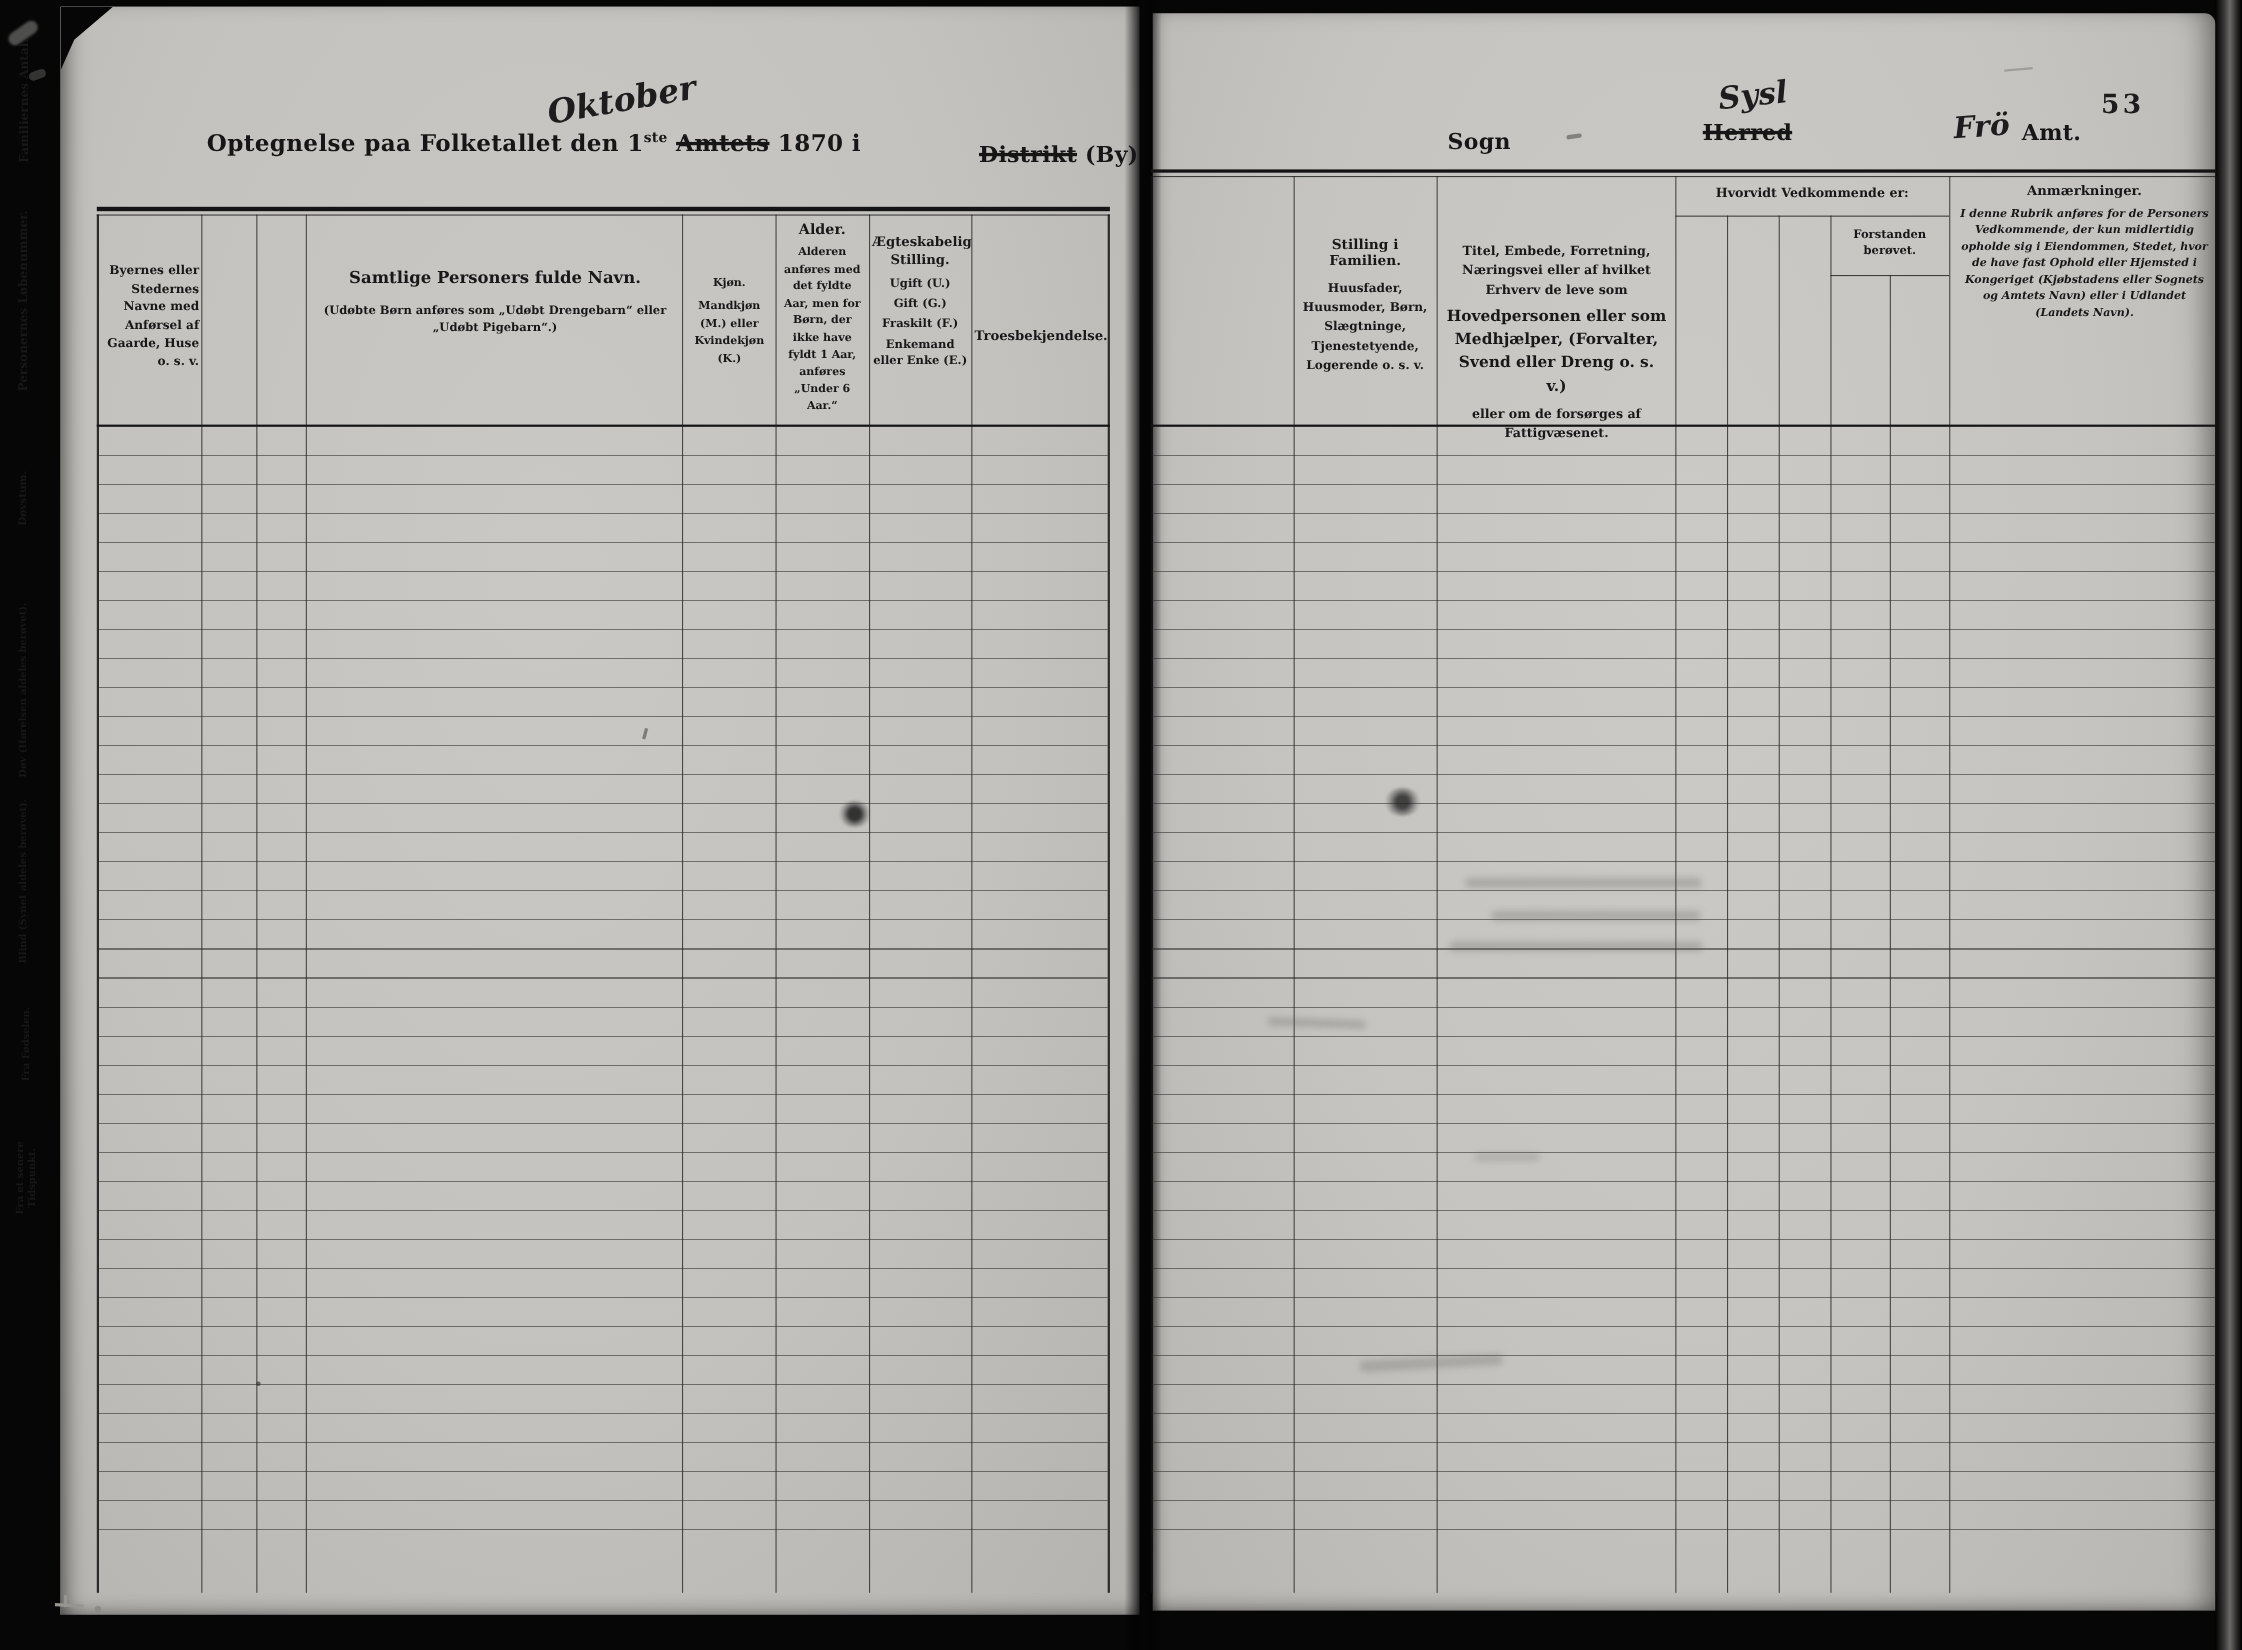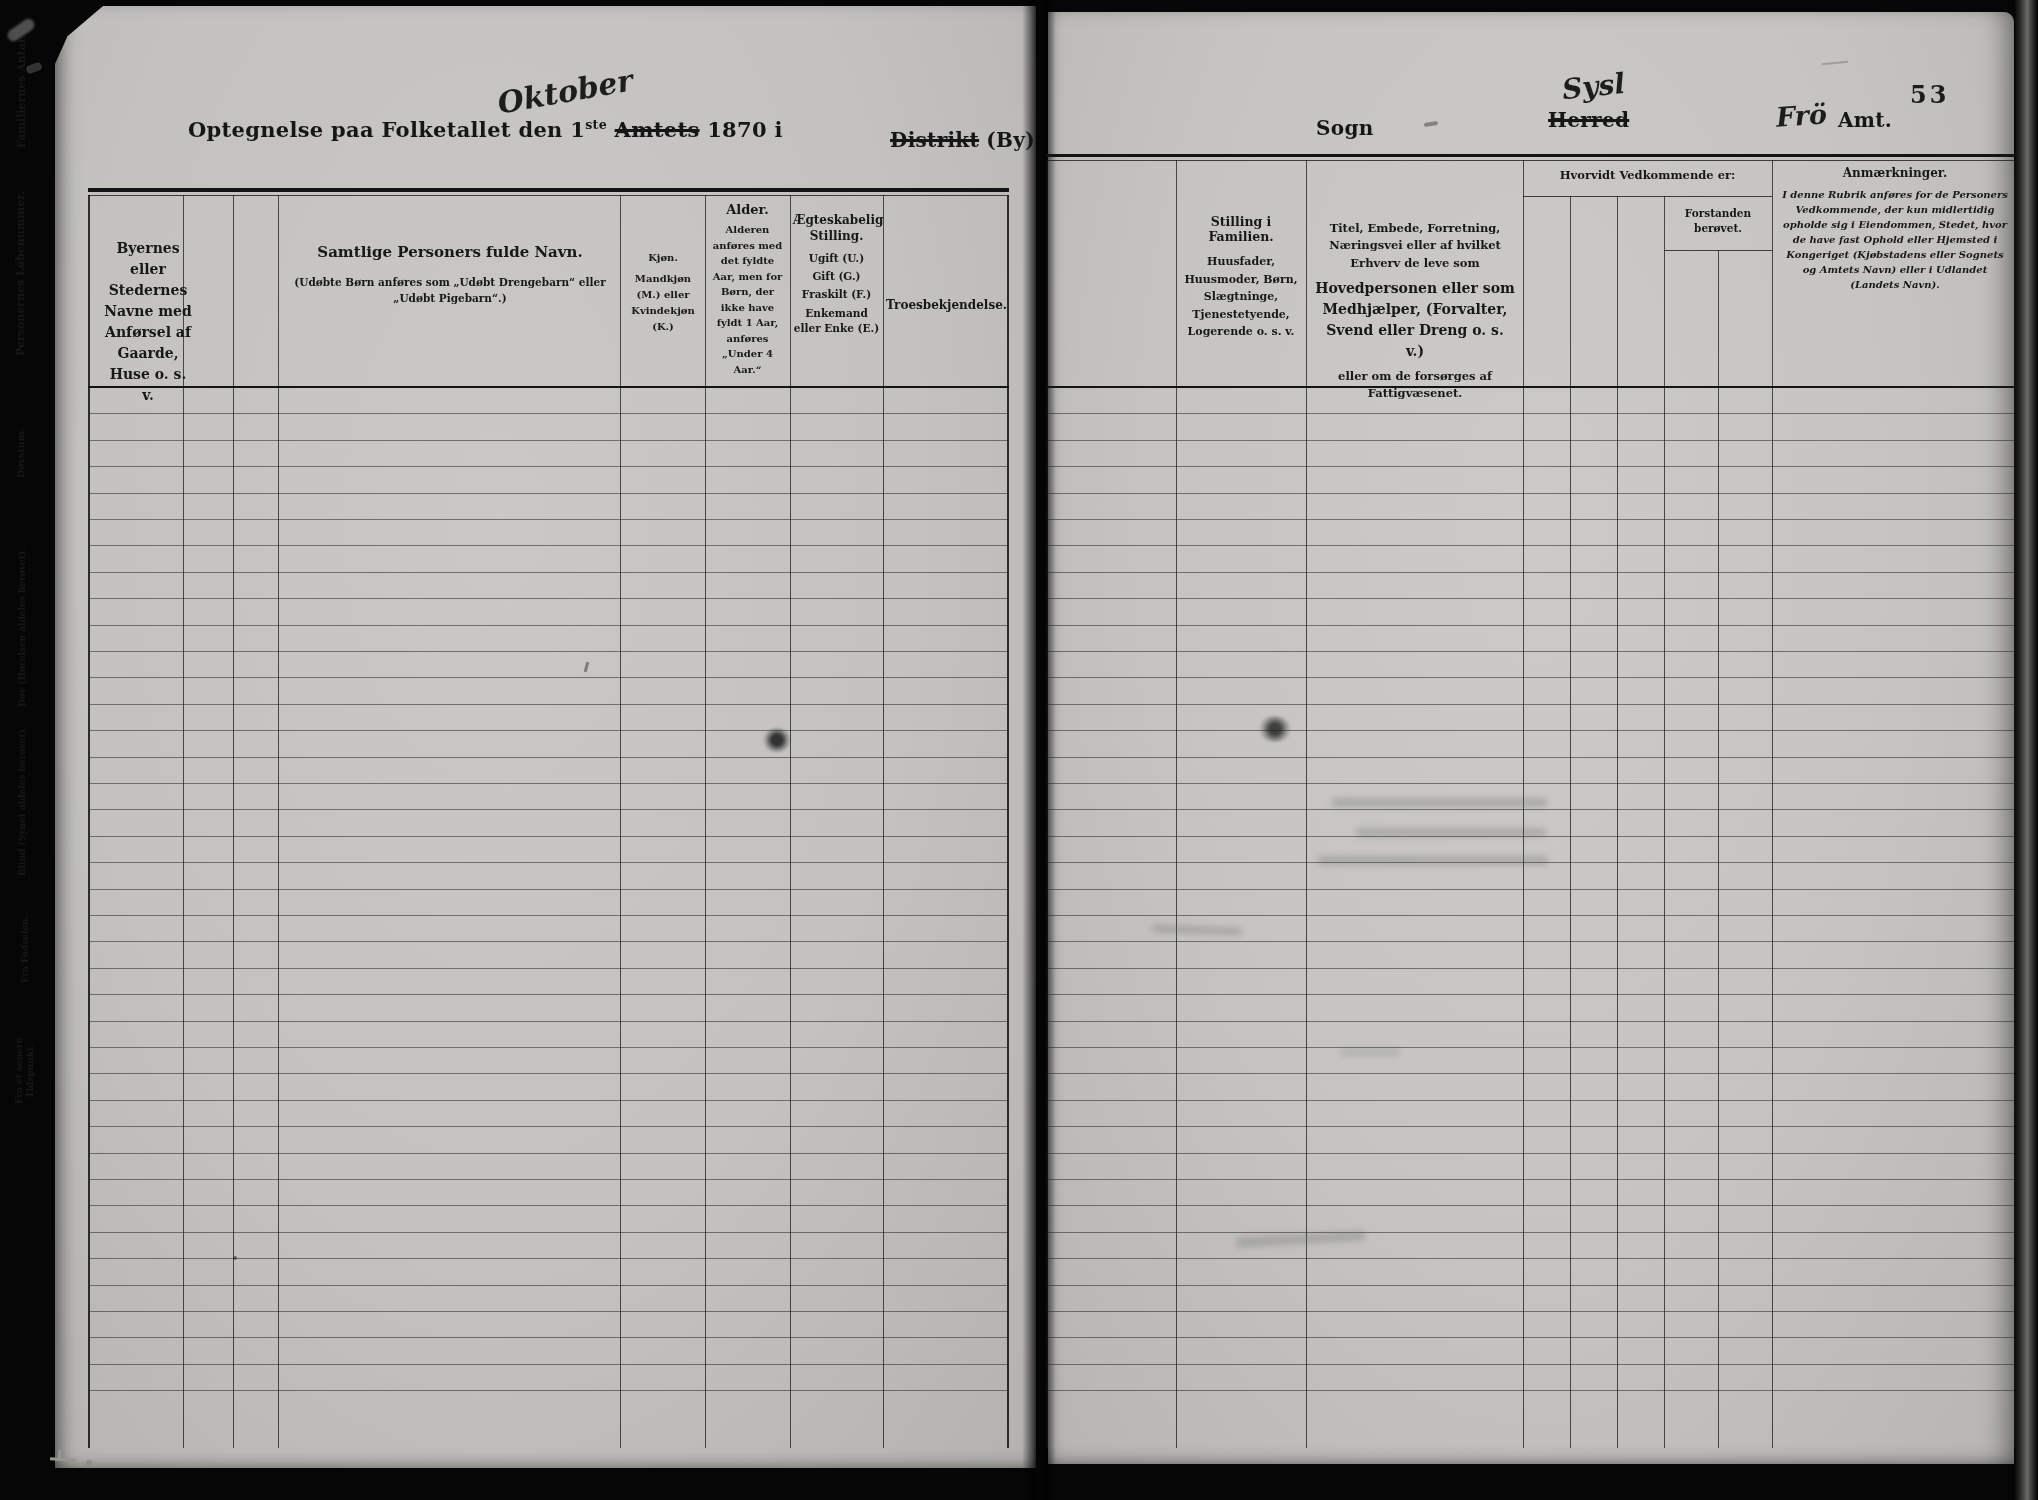--- a/index.html
+++ b/index.html
@@ -78,36 +78,36 @@
   <div class="vl" style="left:233px;top:195px;height:1253px;"></div>
   <div class="vl" style="left:278px;top:195px;height:1253px;"></div>
   <div class="vl" style="left:620px;top:195px;height:1253px;"></div>
   <div class="vl" style="left:705px;top:195px;height:1253px;"></div>
   <div class="vl" style="left:790px;top:195px;height:1253px;"></div>
   <div class="vl" style="left:883px;top:195px;height:1253px;"></div>
   <div class="vl2" style="left:1007px;top:195px;height:1253px;"></div>
 
   <div class="rows" style="left:89px;top:388px;width:918px;height:1026px;"></div>
 
-  <div class="h" style="left:104px;top:238px;width:88px;font-size:14px;line-height:1.5;">
+  <div class="h" style="left:93px;top:238px;width:88px;font-size:11px;line-height:1.5;text-align:right;">
     <div class="t2">Byernes eller Stedernes Navne med Anførsel af Gaarde, Huse o. s. v.</div>
   </div>
   <div class="vtext" style="left:186px;top:200px;width:44px;height:182px;font-size:11px;">Familiernes Antal.</div>
   <div class="vtext" style="left:234px;top:198px;width:42px;height:184px;font-size:11px;">Personernes Løbenummer.</div>
   <div class="h" style="left:290px;top:242px;width:320px;">
     <div class="t1" style="font-size:15px;line-height:1.4;">Samtlige Personers fulde Navn.</div>
     <div class="t2" style="font-size:10.5px;margin-top:12px;line-height:1.5;">(Udøbte Børn anføres som „Udøbt Drengebarn“ eller „Udøbt Pigebarn“.)</div>
   </div>
   <div class="h" style="left:624px;top:252px;width:78px;">
     <div class="t1" style="font-size:10px;">Kjøn.</div>
     <div class="t2" style="font-size:10px;margin-top:8px;line-height:1.6;">Mandkjøn (M.) eller Kvindekjøn (K.)</div>
   </div>
   <div class="h" style="left:708px;top:202px;width:79px;">
     <div class="t1" style="font-size:13px;">Alder.</div>
-    <div class="t2" style="font-size:10px;margin-top:5px;line-height:1.55;">Alderen anføres med det fyldte Aar, men for Børn, der ikke have fyldt 1 Aar, anføres „Under 4 Aar.“</div>
+    <div class="t2" style="font-size:10px;margin-top:5px;line-height:1.55;">Alderen anføres med det fyldte Aar, men for Børn, der ikke have fyldt 1 Aar, anføres „Under 6 Aar.“</div>
   </div>
   <div class="h" style="left:793px;top:212px;width:87px;">
     <div class="t1" style="font-size:12px;line-height:1.35;">Ægteskabelig Stilling.</div>
     <div class="t2" style="font-size:10.5px;margin-top:8px;">Ugift (U.)</div>
     <div class="t2" style="font-size:10.5px;margin-top:6px;">Gift (G.)</div>
     <div class="t2" style="font-size:10.5px;margin-top:6px;">Fraskilt (F.)</div>
     <div class="t2" style="font-size:10.5px;margin-top:6px;line-height:1.4;">Enkemand eller Enke (E.)</div>
   </div>
   <div class="h" style="left:886px;top:298px;width:119px;font-size:12px;">
     <div class="t1">Troesbekjendelse.</div>

